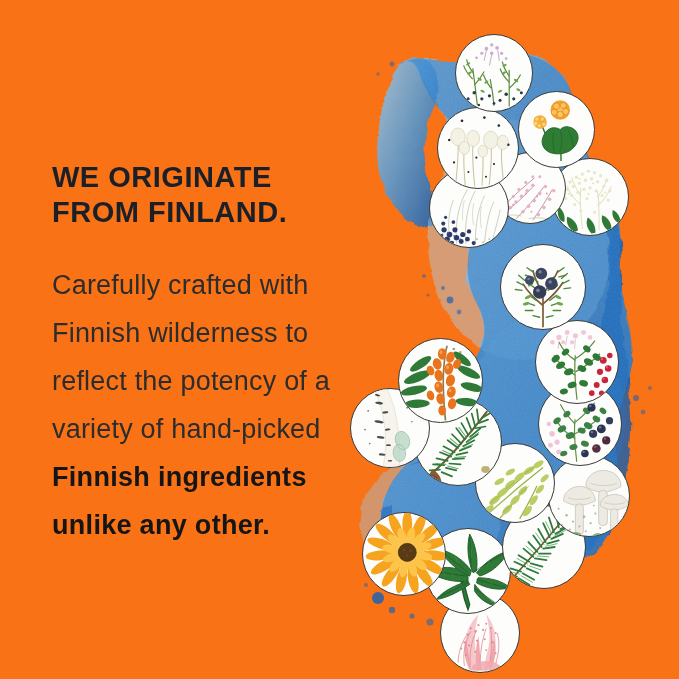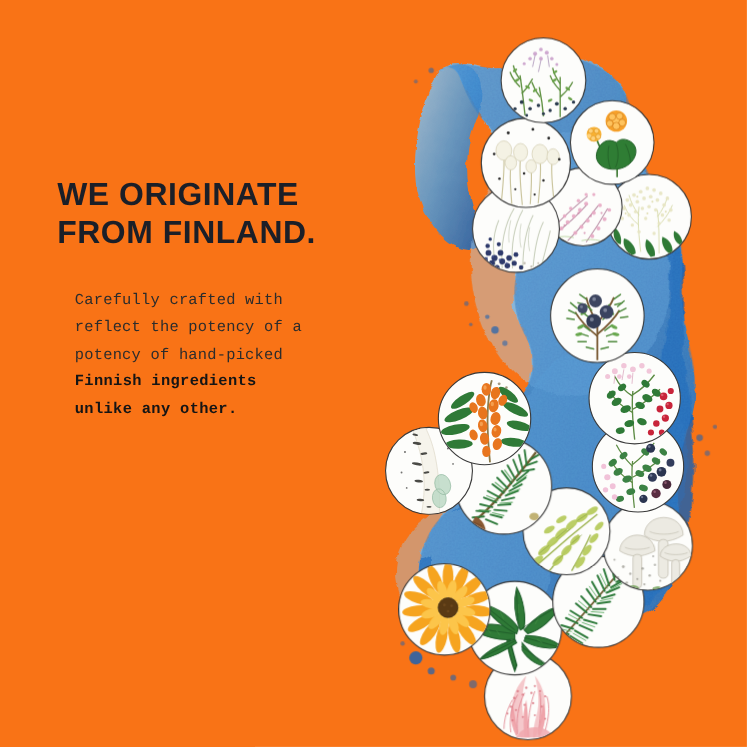--- a/index.html
+++ b/index.html
@@ -22,27 +22,27 @@
     font-family:"Liberation Sans", sans-serif;
     font-weight:700;
     font-size:29px;
     line-height:1.22;
     letter-spacing:0.5px;
     color:#1b1f28;
     margin:0 0 30px 0;
     white-space:pre-line;
   }
   .body-copy{
-    font-family:Liberation Mono, monospace;
+    font-family:Liberation Sans, sans-serif;
     font-weight:400;
-    font-size:14px;
+    font-size:27px;
     line-height:1.78;
     letter-spacing:0.2px;
     color:#2c2c2c;
-    margin:16px;
+    margin:0;
   }
   .body-copy .ln{display:block;}
   .body-copy .ln.bold{font-weight:700;color:#151515;letter-spacing:0.3px;}
 
   
   .map-wrap{position:absolute;left:0;top:0;width:679px;height:679px;pointer-events:none;}
   .map-svg{position:absolute;left:0;top:0;}
 
   
   .circle{
@@ -186,22 +186,23 @@
         <circle cx="378" cy="74" r="1.8" opacity="0.45"></circle>
       </g>
     </svg>
   </div>
 
   <div class="text-block">
     <h1 class="headline">WE ORIGINATE
 FROM FINLAND.</h1>
     <p class="body-copy">
       <span class="ln">Carefully crafted with</span>
+      <span class="ln">Finnish wilderness to</span>
       <span class="ln">reflect the potency of a</span>
-      <span class="ln">potency of hand-picked</span>
+      <span class="ln">variety of hand-picked</span>
       <span class="ln bold">Finnish ingredients</span>
       <span class="ln bold">unlike any other.</span>
     </p>
   </div>
 
   <div class="circle" style="left:455px;top:34px;width:78px;height:78px;z-index:16;">
     <svg viewBox="0 0 100 100">
       <g stroke="#5c8f3e" stroke-width="1.6" fill="none">
         <path d="M28,92 C26,74 24,58 22,44"></path>
           <path d="M22,58 C16,52 12,46 10,40"></path>

